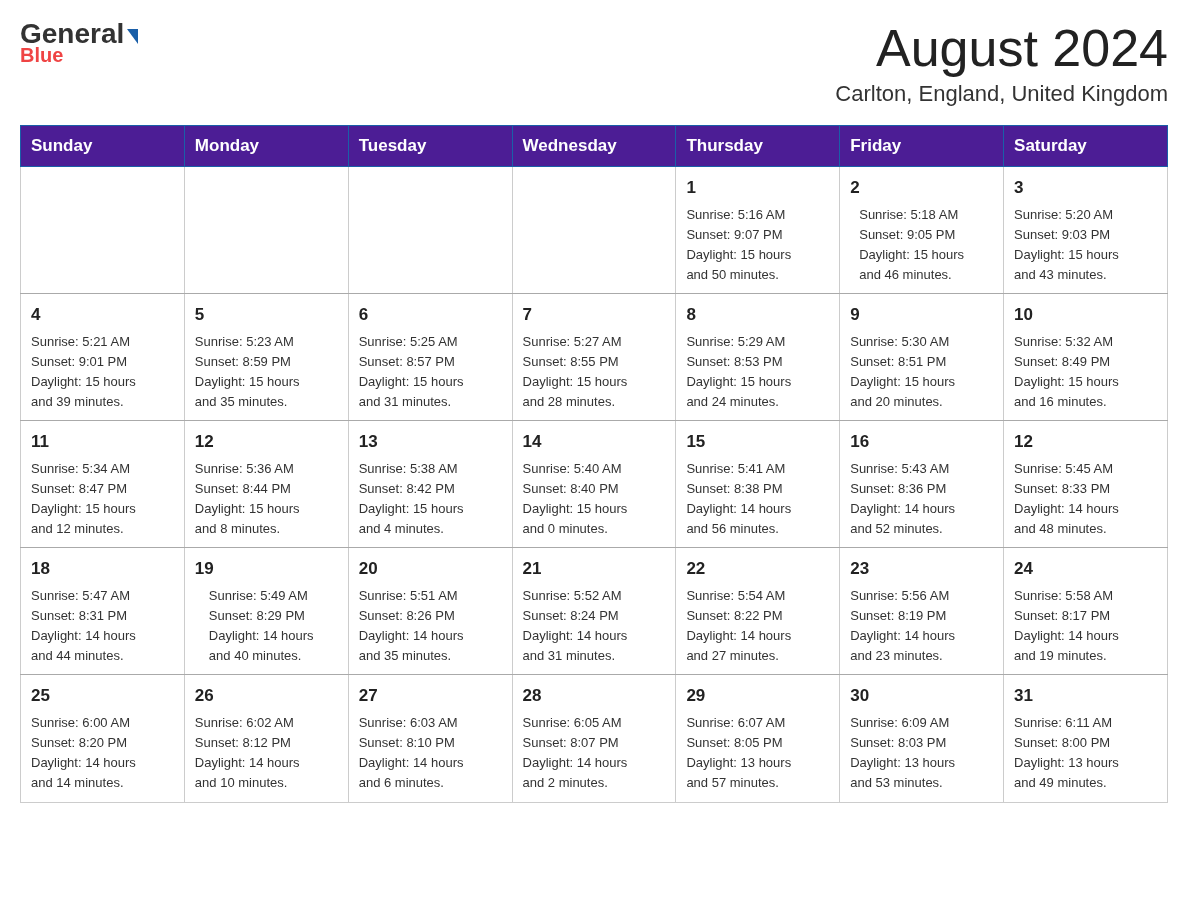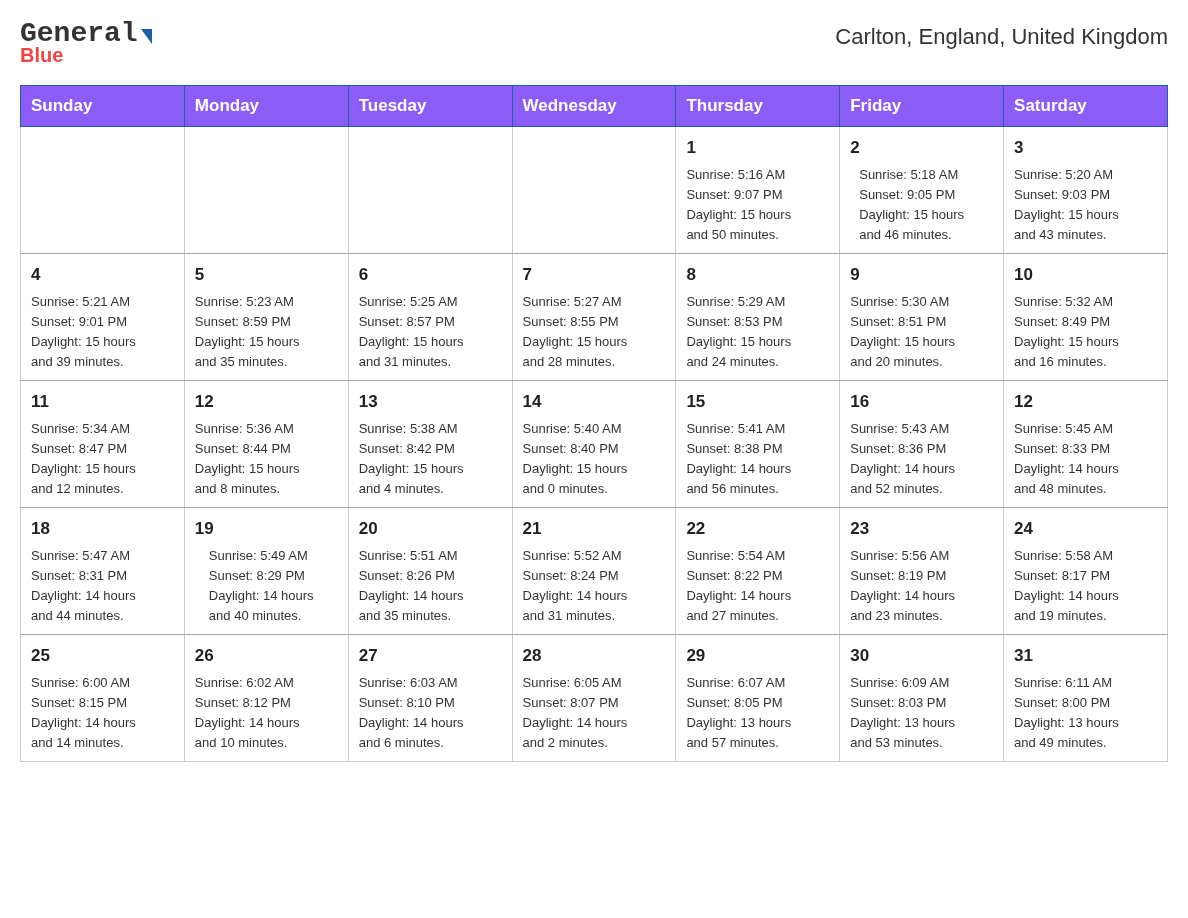--- a/index.html
+++ b/index.html
@@ -19,21 +19,20 @@
     .logo {
       display: flex;
       flex-direction: column;
       align-items: flex-start;
     }
     .logo-general {
       font-size: 28px;
       font-weight: bold;
       color: #333;
       line-height: 1;
-      font-family: Liberation Mono, monospace;
     }
     .logo-line2 {
       color: #ef4444;
       font-size: 20px;
       font-weight: bold;
       margin-top: -4px;
     }
     .title-area {
       text-align: right;
     }
@@ -47,21 +46,21 @@
       font-size: 22px;
       color: #333;
       margin-top: 4px;
     }
     .calendar-table {
       width: 100%;
       border-collapse: collapse;
       border: 1px solid #ccc;
     }
     .calendar-table th {
-      background-color: #8b5cf6;
+      background-color: #4c1d95;
       color: #fff;
       font-size: 17px;
       font-weight: bold;
       padding: 10px 10px;
       text-align: left;
       border: 1px solid #1a5fa8;
     }
     .calendar-table td {
       vertical-align: top;
       padding: 8px 10px;
@@ -96,20 +95,21 @@
 
 <div class="header-area">
   <div class="logo">
     <div style="display:flex; align-items:center;">
       <span class="logo-general">General</span>
       <span style="display:inline-block; width:0; height:0; border-left: 11px solid transparent; border-right: 0px solid transparent; border-top: 15px solid #1a5fa8; margin-left:3px; margin-top:4px;"></span>
     </div>
     <div class="logo-line2">Blue</div>
   </div>
   <div class="title-area">
+    <div class="month-title">August 2024</div>
     <div class="location-title">Carlton, England, United Kingdom</div>
   </div>
 </div>
 
 <table class="calendar-table">
   <thead>
     <tr>
     <th>Sunday</th>
         <th>Monday</th>
         <th>Tuesday</th>
@@ -297,21 +297,21 @@
           <div class="day-info" style="white-space: pre-line;">Sunrise: 5:58 AM
 Sunset: 8:17 PM
 Daylight: 14 hours
 and 19 minutes.</div>
         </td>
       </tr>
       <tr>
         <td>
           <span class="day-number">25</span>
           <div class="day-info" style="white-space: pre-line;">Sunrise: 6:00 AM
-Sunset: 8:15 PM
+Sunset: 8:20 PM
 Daylight: 14 hours
 and 14 minutes.</div>
         </td>
         <td>
           <span class="day-number">26</span>
           <div class="day-info" style="white-space: pre-line;">Sunrise: 6:02 AM
 Sunset: 8:12 PM
 Daylight: 14 hours
 and 10 minutes.</div>
         </td>

